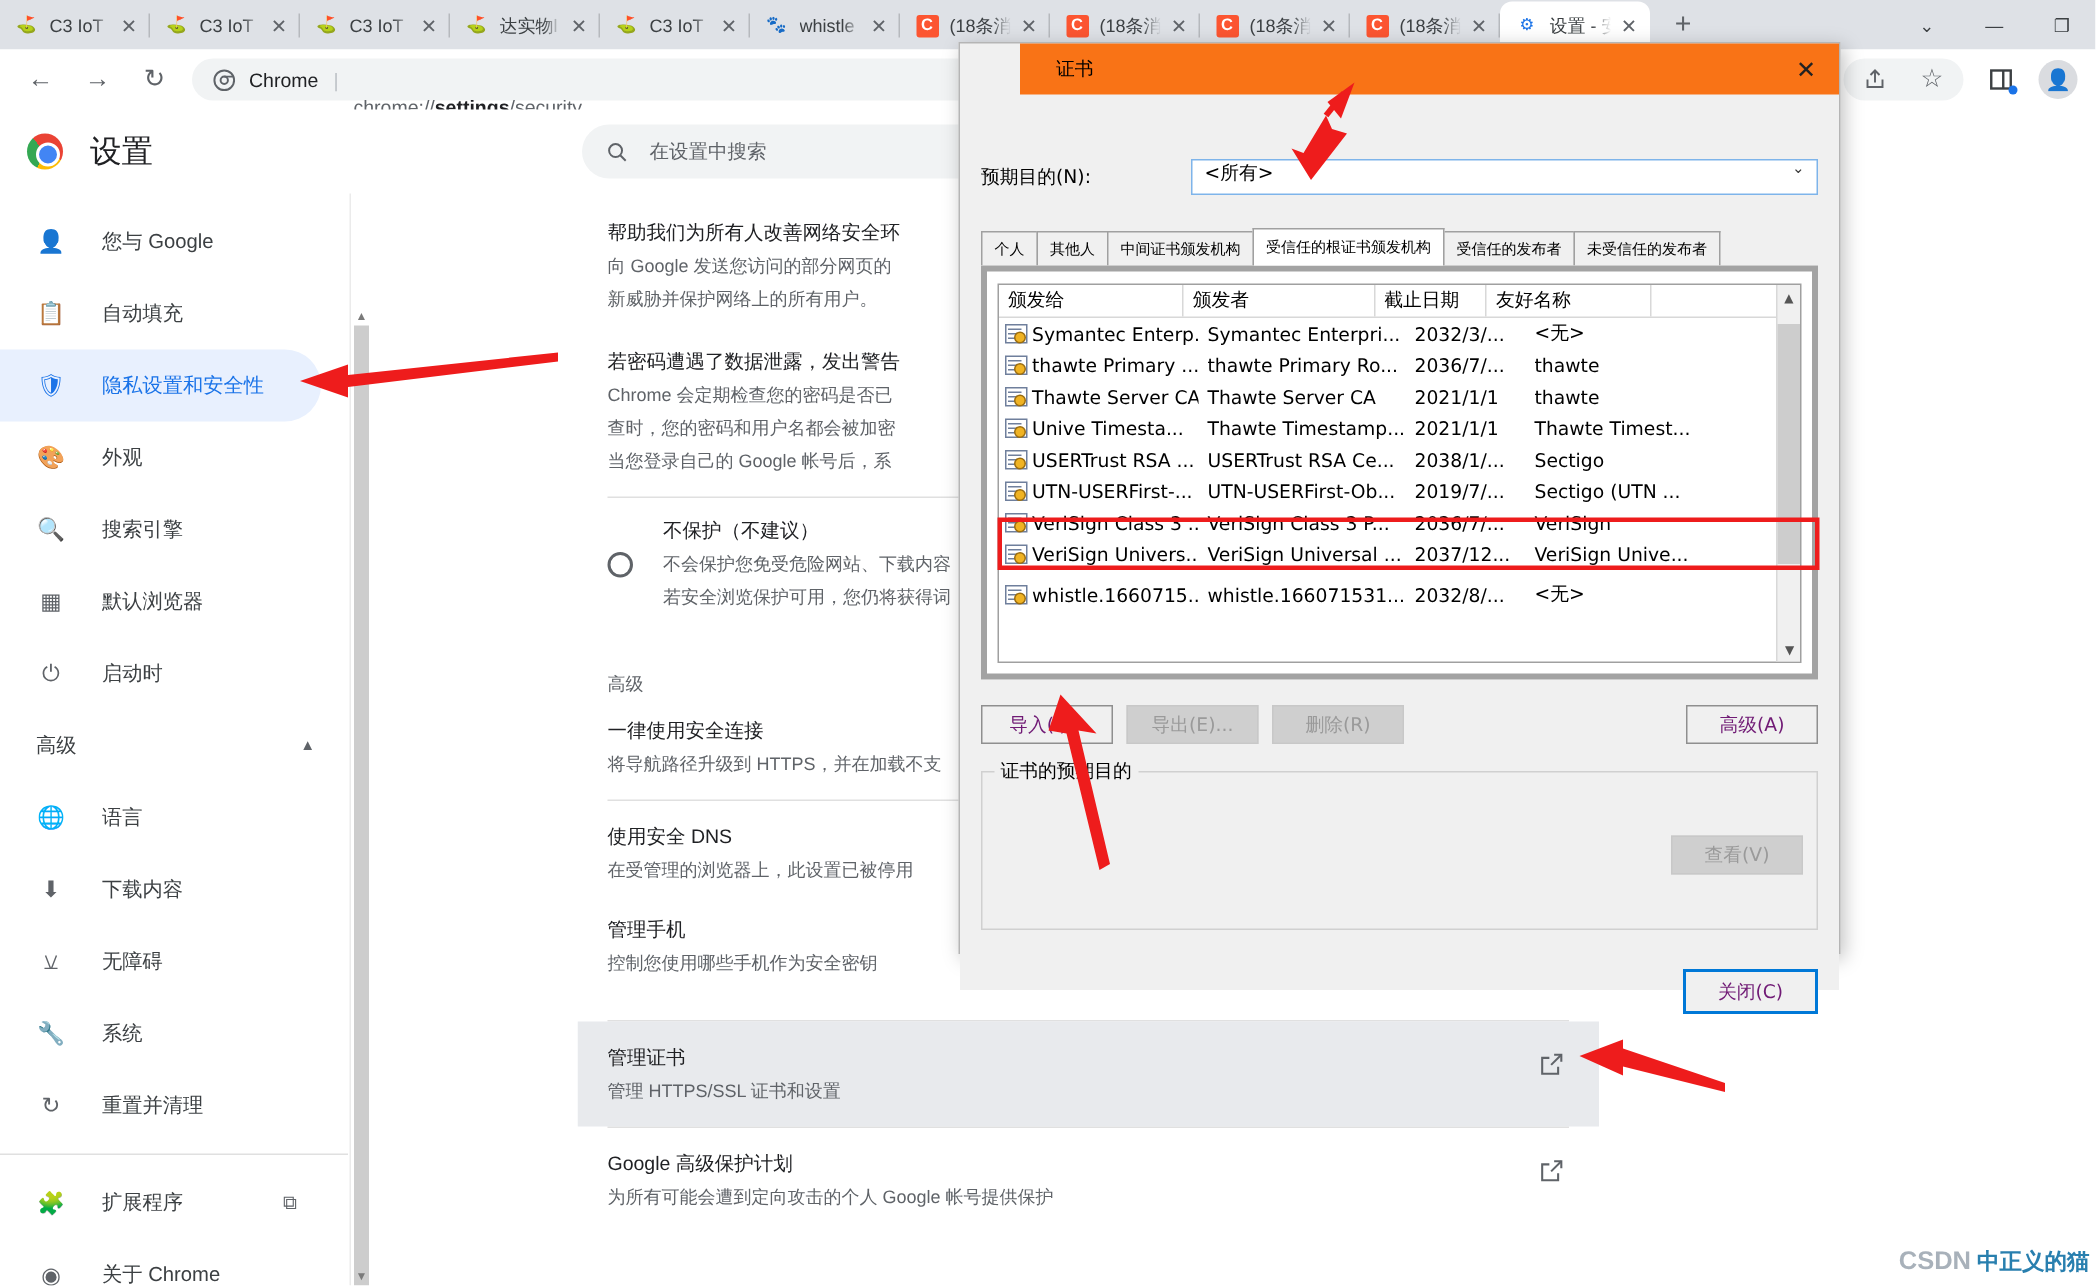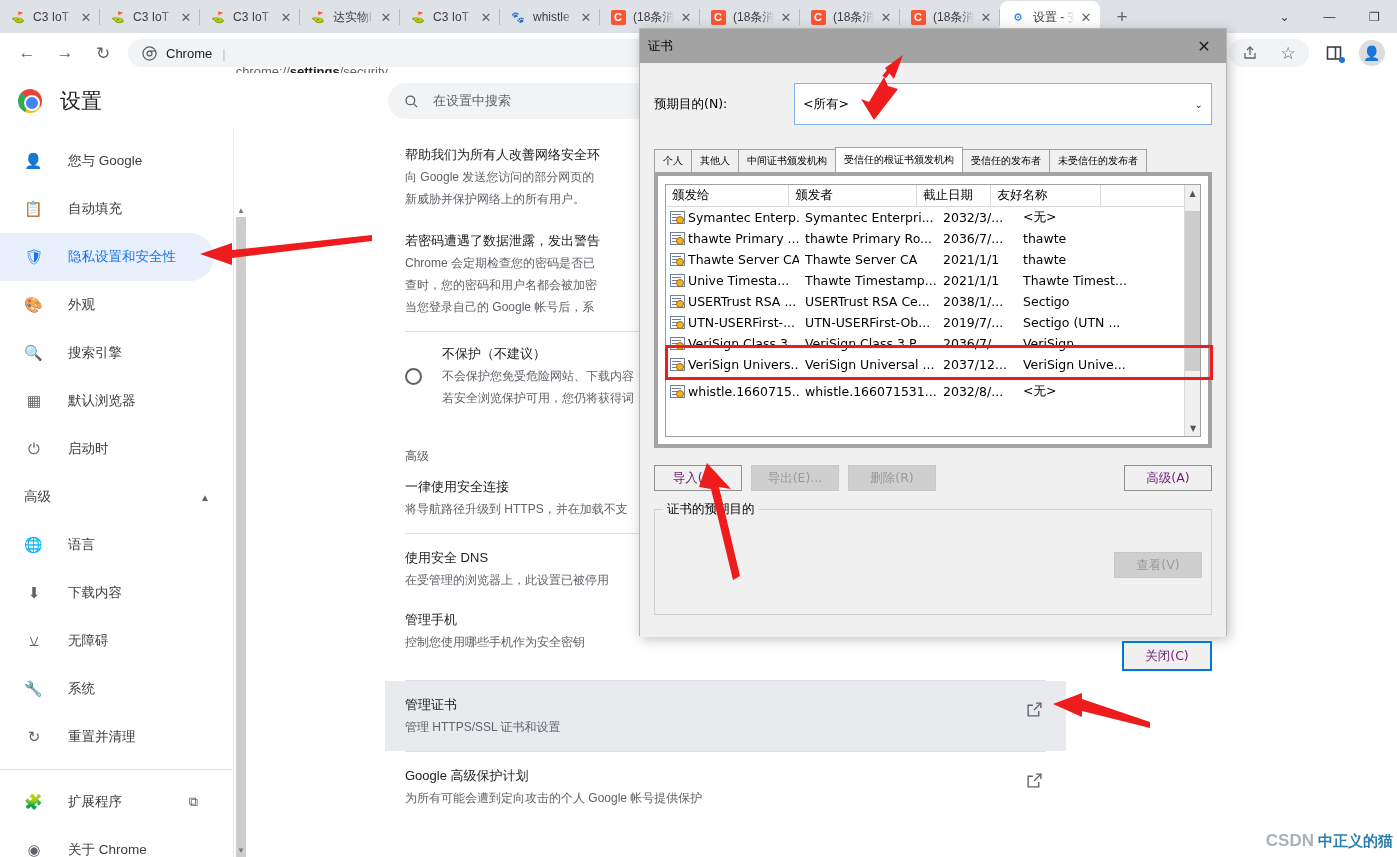--- a/index.html
+++ b/index.html
@@ -192,35 +192,35 @@
   .link-row .lr-icon { flex: 0 0 20px; color: #5f6368; font-size: 15px; margin-top: 6px; }
 
   
   .dialog {
     position: absolute; left: 639px; top: 28px; width: 588px; height: 608px;
     background: #f0f0f0; border: 1px solid #b5b5b5;
     box-shadow: 2px 3px 12px rgba(0,0,0,0.25);
     font-family: "DejaVu Sans", "Liberation Sans", sans-serif;
   }
   .dlg-title {
-    height: 34px; background: #a3a3a3;
-    display: flex; align-items: center; padding-left: 8px;
-    font-size: 12.5px; color: #000;
+    height: 34px; background: #f97316;
+    display: flex; align-items: center; padding-left: 24px;
+    font-size: 12.5px; color: #000; margin-left: 40px;
   }
   .dlg-close {
     margin-left: auto; width: 44px; height: 34px;
     display: flex; align-items: center; justify-content: center;
     font-size: 16px; color: #222;
   }
-  .dlg-body { padding: 12px 14px 0 14px; background: #f0f0f0; height: 574px; position: relative; }
+  .dlg-body { padding: 12px 14px 0 14px; background: #f0f0f0; height: 574px; position: relative; margin-top: 23px; }
   .purpose-row { display: flex; align-items: center; margin-top: 8px; }
   .purpose-label { font-size: 12.5px; color: #000; width: 140px; }
   .combo {
-    flex: 1 1 auto; height: 42px; background: #fff; border: 1px solid #7eb4ea;
-    display: flex; align-items: center; padding: 0 8px;
+    flex: 1 1 auto; height: 24px; background: #fff; border: 1px solid #7eb4ea;
+    display: flex; align-items: flex-start; padding: 0 8px;
     font-size: 12.5px; color: #000;
   }
   .combo .cb-caret { margin-left: auto; font-size: 10px; color: #333; }
 
   .tabs-row { display: flex; align-items: flex-end; margin-top: 22px; height: 25px; }
   .dtab {
     height: 23px; padding: 0 8px; border: 1px solid #a0a0a0; border-bottom: none;
     background: #f0f0f0; font-size: 10px; color: #000;
     display: flex; align-items: center; margin-right: -1px;
   }

